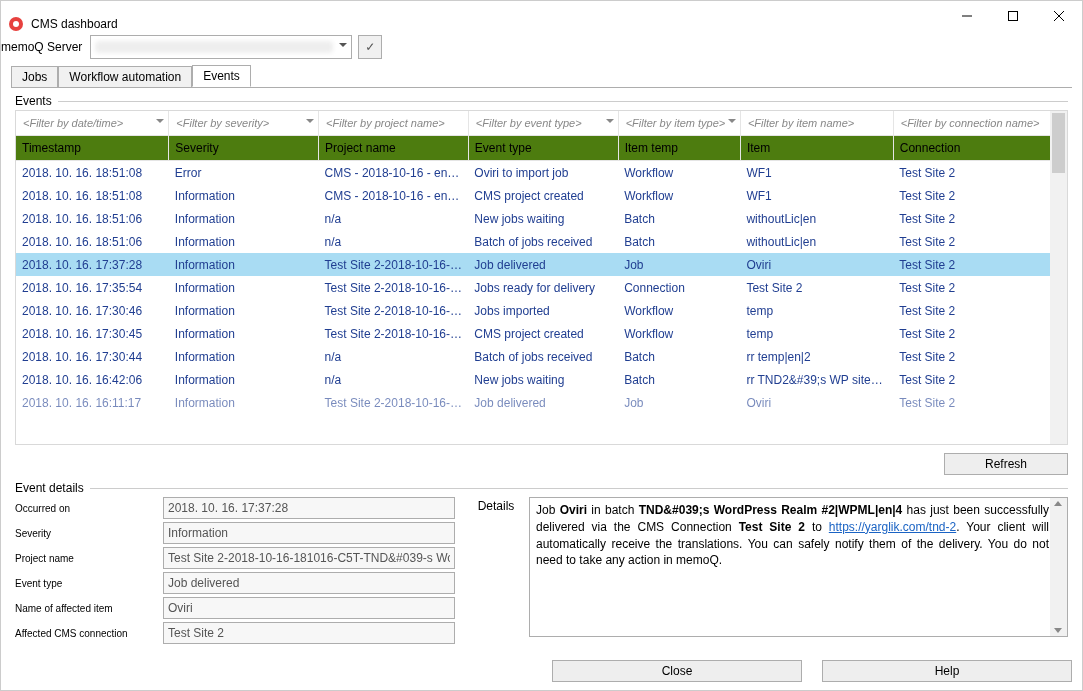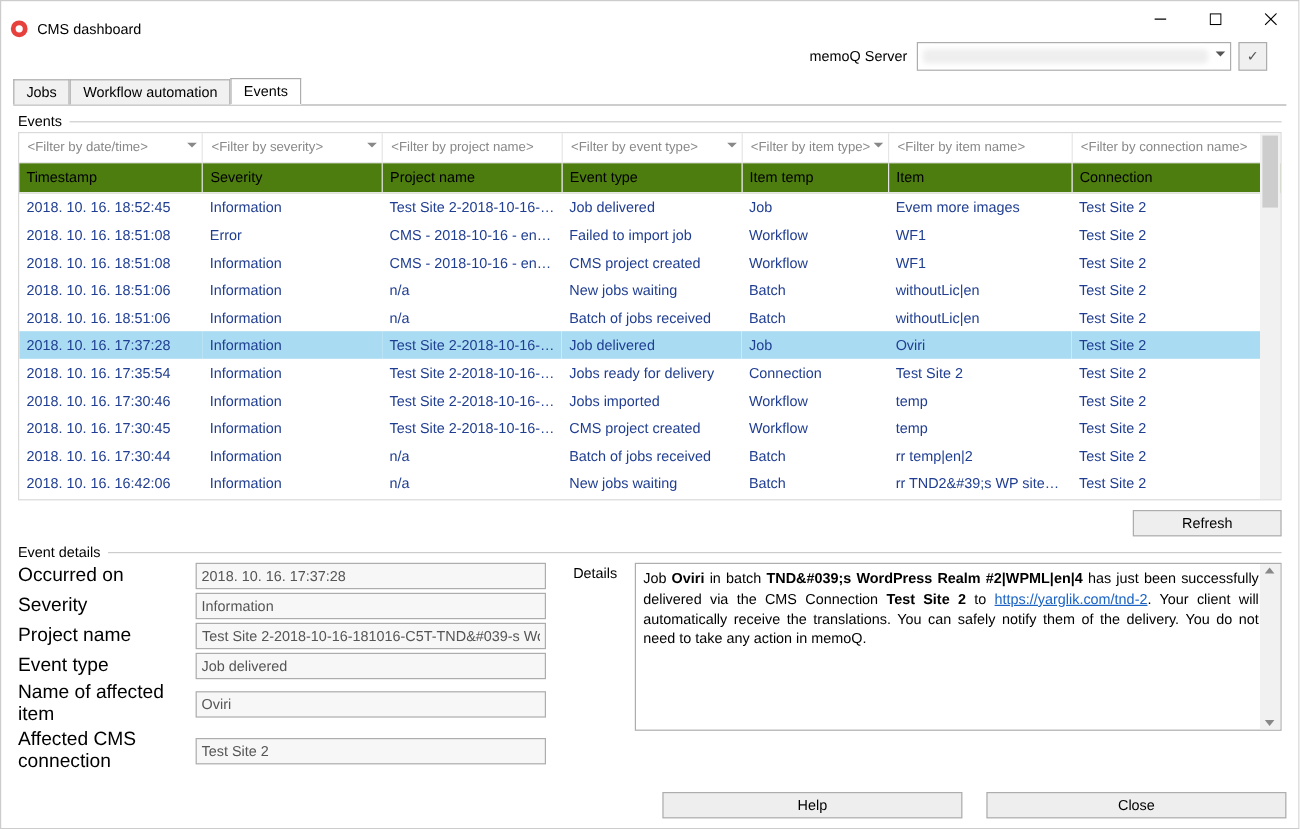--- a/index.html
+++ b/index.html
@@ -4,54 +4,54 @@
 <style>
 html,body{margin:0;padding:0;font-family:"Segoe UI",Tahoma,sans-serif;font-size:12px;color:#000;background:#fff}
 .window{width:1083px;height:691px;position:relative;display:flex;flex-direction:column;border:1px solid #ccc;box-sizing:border-box;background:#fff}
 .titlebar{height:30px;display:flex;align-items:flex-end;padding-left:8px}
 .titlebar .icon{width:14px;height:14px;border-radius:50%;background:#e7413e;position:relative;margin-right:8px;flex-shrink:0}
 .titlebar .icon::after{content:"";position:absolute;width:6px;height:6px;background:#fff;border-radius:50%;top:4px;left:4px}
 .titlebar .title{flex:1;font-size:12px}
 .winbtns{display:flex;height:100%}
 .winbtn{width:46px;display:flex;align-items:center;justify-content:center;font-family:inherit}
 .winbtn svg{width:10px;height:10px}
-.serverbar{height:32px;display:flex;align-items:center;justify-content:flex-end;padding-right:26px;gap:6px}
+.serverbar{height:32px;display:flex;align-items:center;padding-right:26px;gap:6px}
 .serverbar .lbl{margin-right:2px}
 .serverbar .combo{width:260px;height:22px;border:1px solid #adadad;background:#fff;position:relative;display:flex;align-items:center}
 .serverbar .combo .blur{flex:1;margin:2px 18px 2px 4px;height:12px;background:#eee;border-radius:4px;filter:blur(2px)}
 .serverbar .combo .arrow{position:absolute;right:4px;top:7px;width:0;height:0;border-left:4px solid transparent;border-right:4px solid transparent;border-top:4px solid #555}
 .serverbar .confirm{width:22px;height:22px;border:1px solid #adadad;background:#f0f0f0;display:flex;align-items:center;justify-content:center;color:#555}
 .tabs{display:flex;align-items:center;padding-left:10px;height:24px}
 .tab{border:1px solid #adadad;border-bottom:none;padding:3px 10px;font-size:12px;margin-right:0;background:#f1f1f1;position:relative;top:1px}
 .tab.inactive{color:#000}
 .tab.active{background:#fff;border-bottom:1px solid #fff;z-index:2}
 .tabpanel{border-top:1px solid #adadad;margin:0 10px 0 10px;flex:1;display:flex;flex-direction:column;min-height:0}
 .group-head{display:flex;align-items:center;margin:6px 4px 2px 4px}
 .group-head .lbl{padding-right:6px;background:#fff}
 .group-head .line{flex:1;height:1px;background:#ccc}
 .grid{border:1px solid #d9d9d9;display:flex;flex-direction:column;min-height:0;flex:1;margin:0 4px}
 .grid-scroll{overflow:hidden;position:relative;flex:1}
 .grid table{border-collapse:collapse;width:100%;table-layout:fixed}
 .grid col.c0{width:150px}.grid col.c1{width:147px}.grid col.c2{width:147px}.grid col.c3{width:147px}.grid col.c4{width:120px}.grid col.c5{width:150px}.grid col.c6{width:170px}
 .grid .filters td{border-right:1px solid #e5e5e5;height:22px;position:relative}
-.filter-cell{color:#888;padding-left:6px;font-size:11px;white-space:nowrap;overflow:hidden}
+.filter-cell{color:#888;font-style:italic;padding-left:6px;font-size:11px;white-space:nowrap;overflow:hidden}
 .filter-arrow{position:absolute;right:4px;top:8px;width:0;height:0;border-left:4px solid transparent;border-right:4px solid transparent;border-top:4px solid #888}
 .grid .headers td{border-right:1px solid #e5e5e5;border-bottom:1px solid #e5e5e5;border-top:1px solid #e5e5e5;height:22px;padding-left:6px;font-size:12px;background:#4d7c0f}
 .grid .row td{height:21px;padding-left:6px;font-size:12px;color:#203e91;white-space:nowrap;overflow:hidden;text-overflow:ellipsis}
 .grid .row.selected td{background:#a9dcf3}
 .grid .row.partial td{opacity:0.6}
 .vscroll{position:absolute;right:0;top:0;width:17px;bottom:0;background:#f1f1f1}
 .vscroll .thumb{position:absolute;right:2px;top:2px;width:13px;height:60px;background:#cdcdcd}
 .refresh-row{display:flex;justify-content:flex-end;margin:8px 4px 0 4px}
 .btn{width:124px;height:22px;border:1px solid #adadad;background:#eee;font-family:inherit;font-size:12px}
 .details-area{margin:0 4px 8px 4px;display:flex;flex-direction:column}
 .details-grid{display:flex;gap:16px}
 .details-left{display:flex;flex-direction:column;gap:3px;flex:0 0 440px}
 .drow{display:flex;align-items:center;gap:8px}
-.drow .dlabel{width:140px;font-size:16px}
+.drow .dlabel{width:140px;font-size:10px}
 .drow input{flex:1;height:20px;border:1px solid #adadad;background:#f7f7f7;font-family:inherit;font-size:12px;padding:0 4px;color:#555}
 .details-right{flex:1;display:flex;gap:8px}
 .details-right .dlabel{width:50px;text-align:center;padding-top:2px}
 .details-box{flex:1;border:1px solid #adadad;height:130px;padding:4px 18px 4px 6px;font-size:12px;line-height:1.4;position:relative;overflow:hidden;text-align:justify}
 .details-box a{color:#1a63c4;text-decoration:underline}
 .details-box .vscroll2{position:absolute;right:0;top:0;width:17px;bottom:0;background:#f1f1f1}
 .details-box .vscroll2::after{content:"";position:absolute;top:3px;left:4px;width:0;height:0;border-left:4px solid transparent;border-right:4px solid transparent;border-bottom:5px solid #888}
 .details-box .vscroll2::before{content:"";position:absolute;bottom:3px;left:4px;width:0;height:0;border-left:4px solid transparent;border-right:4px solid transparent;border-top:5px solid #888}
 .footer-btns{display:flex;justify-content:flex-end;gap:20px;margin:8px 10px 8px 10px}
 .footer-btns .btn{width:250px;height:22px}
@@ -149,33 +149,24 @@
             <td>Severity</td>
             <td>Project name</td>
             <td>Event type</td>
             <td>Item temp</td>
             <td>Item</td>
             <td>Connection</td>
           </tr>
           </tbody>
             <tbody id="rows-body">
               <tr class="row">
-                <td>2018. 10. 16. 18:52:45</td>
-                <td>Information</td>
-                <td>Test Site 2-2018-10-16-…</td>
-                <td>Job delivered</td>
-                <td>Job</td>
-                <td>Evem more images</td>
-                <td>Test Site 2</td>
-              </tr>
-              <tr class="row">
                 <td>2018. 10. 16. 18:51:08</td>
                 <td>Error</td>
                 <td>CMS - 2018-10-16 - en…</td>
-                <td>Failed to import job</td>
+                <td>Oviri to import job</td>
                 <td>Workflow</td>
                 <td>WF1</td>
                 <td>Test Site 2</td>
               </tr>
               <tr class="row">
                 <td>2018. 10. 16. 18:51:08</td>
                 <td>Information</td>
                 <td>CMS - 2018-10-16 - en…</td>
                 <td>CMS project created</td>
                 <td>Workflow</td>
@@ -313,16 +304,16 @@
           <div class="details-box">
             <span>Job </span><b>Oviri</b><span> in batch </span><b>TND&amp;#039;s WordPress Realm #2|WPML|en|4</b><span> has just been successfully delivered via the CMS Connection </span><b>Test Site 2</b><span> to </span><a href="#">https://yarglik.com/tnd-2</a><span>. Your client will automatically receive the translations. You can safely notify them of the delivery. You do not need to take any action in memoQ.</span>
             <div class="vscroll2"></div>
           </div>
         </div>
       </div>
     </div>
   </div>
 
   <div class="footer-btns">
+    <button class="btn">Close</button>
     <button class="btn">Help</button>
-    <button class="btn">Close</button>
   </div>
 </div>
 
 </body></html>

